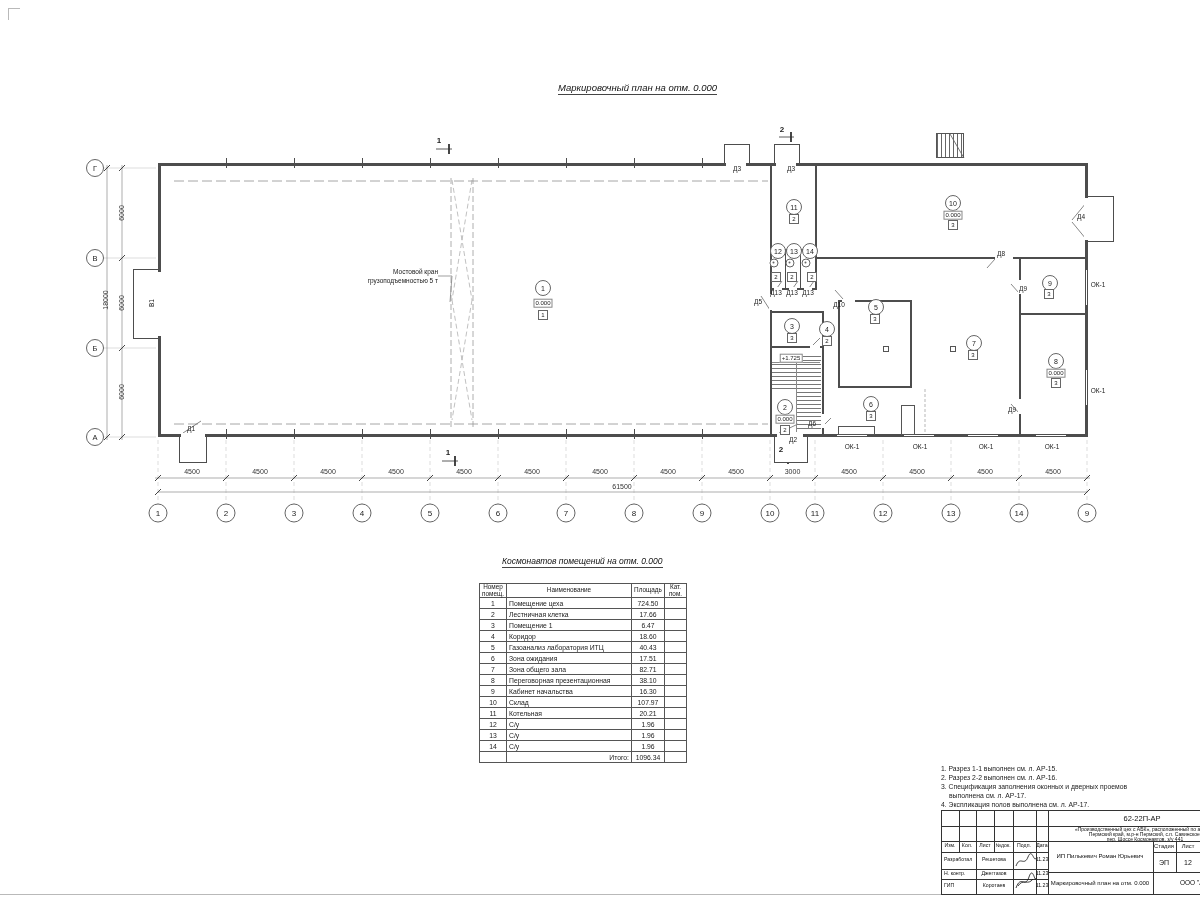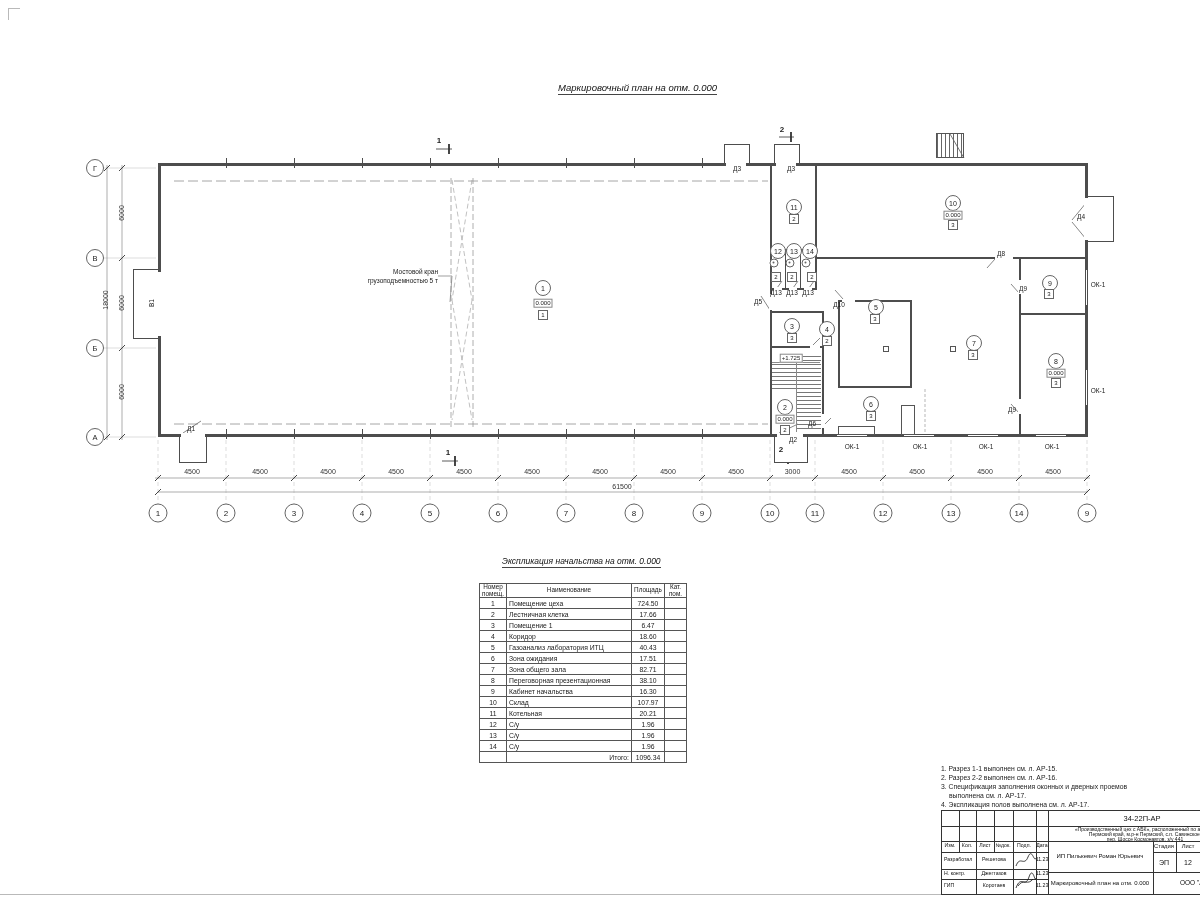--- a/index.html
+++ b/index.html
@@ -58,21 +58,21 @@
 </style>
 </head>
 <body>
 
 <div class="mark" style="left:8px;top:8px;width:12px;height:1px;"></div>
 <div class="mark" style="left:8px;top:8px;width:1px;height:12px;"></div>
 <div class="mark" style="left:0;top:894px;width:1200px;height:1px;"></div>
 
 <div class="title-it" style="left:558px;top:82px;">Маркировочный план  на отм. 0.000</div>
 
-<div class="title-it" style="left:502px;top:556px;font-size:8.5px;">Экспликация начальства на отм. 0.000</div>
+<div class="title-it" style="left:502px;top:556px;font-size:8.5px;">Космонавтов помещений на отм. 0.000</div>
 
 <div id="plan">
   <svg width="1200" height="900" style="position:absolute;left:0;top:0">
 
     <path id="p-gridv" fill="none" stroke="#c6c6c6" stroke-width="0.6" stroke-dasharray="4 3" d="M158 440V504 M226 440V504 M294 440V504 M362 440V504 M430 440V504 M498 440V504 M566 440V504 M634 440V504 M702 440V504 M770 440V504 M815 440V504 M883 440V504 M951 440V504 M1019 440V504 M1087 440V504 "></path>
     <path id="p-rowstub" d="M103 168H156 M103 258H156 M103 348H156 M103 437H156" fill="none" stroke="#c6c6c6" stroke-width="0.6"></path>
 
     <path d="M155 478H1090 M158 492H1087 M122 165V440 M107 165V440" fill="none" stroke="#8a8a8a" stroke-width="0.7"></path>
     <path id="p-ticks" fill="none" stroke="#444" stroke-width="1" d="M155 481L161 475 M223 481L229 475 M291 481L297 475 M359 481L365 475 M427 481L433 475 M495 481L501 475 M563 481L569 475 M631 481L637 475 M699 481L705 475 M767 481L773 475 M812 481L818 475 M880 481L886 475 M948 481L954 475 M1016 481L1022 475 M1084 481L1090 475 M155 495L161 489 M1084 495L1090 489 M119 171L125 165 M119 261L125 255 M119 351L125 345 M119 440L125 434 M104 171L110 165 M104 440L110 434 "></path>
 
@@ -390,21 +390,21 @@
   <div class="tbl" style="left:234px;top:30px;width:1px;height:31px;"></div>
 
   <div class="tbl" style="left:0;top:15px;width:300px;height:1px;"></div>
   <div class="tbl" style="left:0;top:30px;width:300px;height:1px;"></div>
   <div class="tbl" style="left:0;top:41px;width:106px;height:1px;"></div>
   <div class="tbl" style="left:211px;top:41px;width:89px;height:1px;"></div>
   <div class="tbl" style="left:0;top:58px;width:106px;height:1px;"></div>
   <div class="tbl" style="left:106px;top:61px;width:194px;height:1px;"></div>
   <div class="tbl" style="left:0;top:68px;width:106px;height:1px;"></div>
 
-  <div class="tbt" style="left:200px;top:8px;font-size:7.5px;">34-22П-АР</div>
+  <div class="tbt" style="left:200px;top:8px;font-size:7.5px;">62-22П-АР</div>
   <div class="tbt" style="left:203px;top:18px;font-size:5px;">«Производственный цех с АБК», расположенный по адресу:</div>
   <div class="tbt" style="left:203px;top:23px;font-size:5px;">Пермский край, м.р-н Пермский, с.п. Савинское,</div>
   <div class="tbt" style="left:203px;top:28px;font-size:5px;">пер. Шоссе Космонавтов, з/у 441</div>
   <div class="tbt" style="left:8px;top:35px;">Изм.</div>
   <div class="tbt" style="left:25px;top:35px;">Кол.</div>
   <div class="tbt" style="left:43px;top:35px;">Лист</div>
   <div class="tbt" style="left:61px;top:35px;">№док.</div>
   <div class="tbt" style="left:82px;top:35px;">Подп.</div>
   <div class="tbt" style="left:100px;top:35px;">Дата</div>
   <div class="tbt-l" style="left:2px;top:49px;">Разработал</div>

